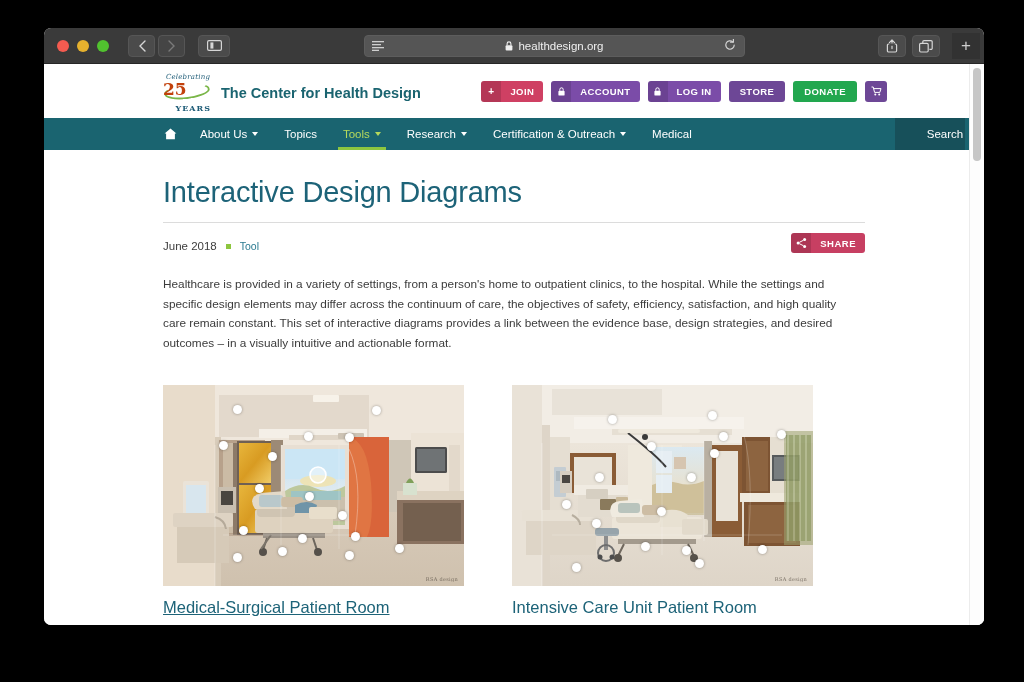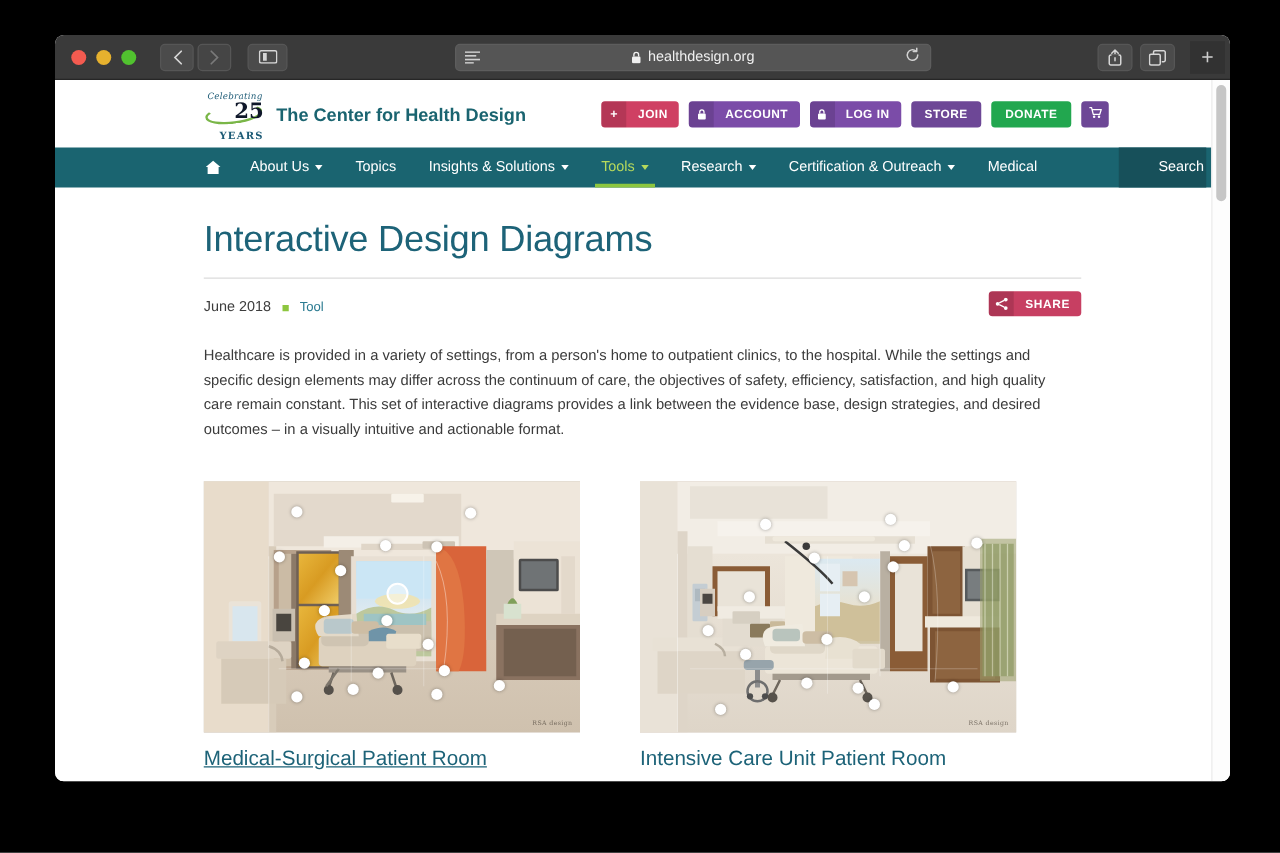--- a/index.html
+++ b/index.html
@@ -113,25 +113,25 @@
     width: 46px;
     font-family: "DejaVu Serif", serif;
     font-style: italic;
     font-size: 7px;
     color: #1d5b76;
     text-align: center;
     letter-spacing: .2px;
   }
   .logo-25 {
     position: absolute; top: 7px; left: 0; width: 48px;
-    text-align: right;
+    text-align: left;
     font-family: "DejaVu Serif", serif;
     font-weight: bold;
     font-size: 17px;
-    color: #0f172a;
+    color: #c2410c;
     line-height: 19px;
   }
   .logo-swoosh {
     position: absolute; top: 11px; left: 1px;
     width: 46px; height: 15px;
     border: 2px solid #7ab648;
     border-radius: 50%;
     border-top-color: transparent;
     border-left-color: #7ab648;
     transform: rotate(-7deg);
@@ -464,24 +464,20 @@
             <svg width="13" height="12" viewBox="0 0 13 12">
               <path d="M6.5 0.6 L12.4 5.6 H10.9 V11.2 H2.1 V5.6 H0.6 Z" fill="#ffffff"></path>
             </svg>
           </div>
           <div class="nav-item">
             <span>About Us</span>
               <i class="caret"></i>
           </div>
           <div class="nav-item">
             <span>Topics</span>
-          </div>
-          <div class="nav-item">
-            <span>Insights &amp; Solutions</span>
-              <i class="caret"></i>
           </div>
           <div class="nav-item active">
             <span>Tools</span>
               <i class="caret"></i>
           </div>
           <div class="nav-item">
             <span>Research</span>
               <i class="caret"></i>
           </div>
           <div class="nav-item">

